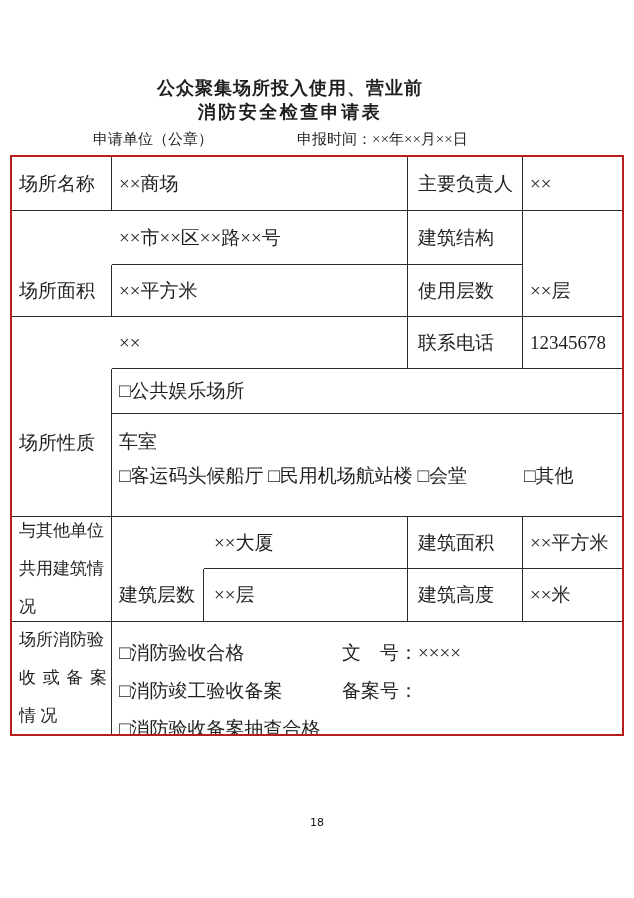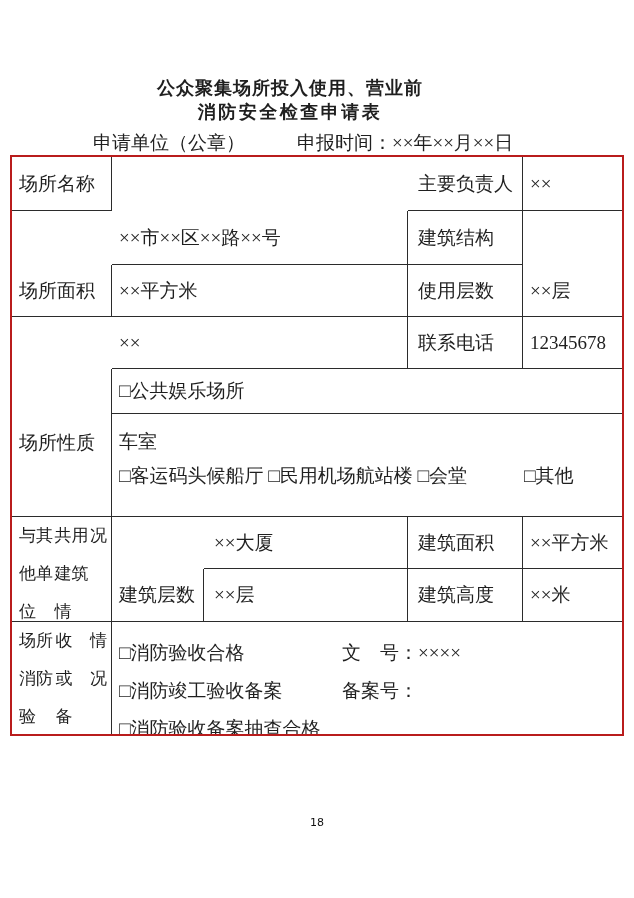--- a/index.html
+++ b/index.html
@@ -14,21 +14,21 @@
   .title1 {
     position: absolute; top: 76px; left: 0; width: 580px;
     text-align: center; font-family: "Liberation Sans", "DejaVu Sans", sans-serif;
     font-weight: 700; font-size: 18px; letter-spacing: 1px;
   }
   .title2 {
     position: absolute; top: 100px; left: 0; width: 580px;
     text-align: center; font-family: "Liberation Sans", "DejaVu Sans", sans-serif;
     font-weight: 700; font-size: 18px; letter-spacing: 2.5px;
   }
-  .subline { position: absolute; top: 130px; left: 0; width: 592px; height: 22px; font-size: 19px; }
+  .subline { position: absolute; top: 130px; left: 0; width: 592px; height: 22px; font-size: 15px; }
   .subline .applicant { position: absolute; left: 93px; top: 0; }
   .subline .declare   { position: absolute; left: 297px; top: 0; }
 
   .tbl {
     position: absolute; left: 10px; top: 155px;
     width: 614px; height: 581px;
     display: grid;
     grid-template-columns: 100px 92px 204px 115px 1fr;
     grid-template-rows: 54px 54px 52px 52px 45px 103px 52px 53px 1fr;
     border: 2px solid #b91c1c;
@@ -40,21 +40,21 @@
     display: flex; align-items: center;
     padding: 0 4px 0 7px;
     overflow: hidden;
   }
   .nbr { border-right: none; }
   .nbb { border-bottom: none; }
   .pl10 { padding-left: 10px; }
   .jlabel { text-align: justify; text-align-last: justify; display: block; }
   .w77 { width: 77px; }
   .w75 { width: 75px; }
-  .col  { flex-direction: row; align-items: stretch; justify-content: center; }
+  .col  { flex-direction: column; align-items: stretch; justify-content: center; }
   .smalllabel { font-size: 17px; line-height: 38px; }
   .nature-par { align-items: flex-start; padding-top: 11px; line-height: 33.5px; display: block; }
   .accept-cell { display: block; padding-top: 12px; line-height: 38px; }
   .accept-cell .opt { display: inline-block; width: 223px; }
   .pagenum {
     position: absolute; top: 816px; left: 0; width: 634px;
     text-align: center; font-family: "DejaVu Sans", sans-serif; font-size: 11px; color:#111;
   }
 </style>
 </head>
@@ -65,20 +65,23 @@
 
 <div class="subline">
   <span class="applicant">申请单位（公章）</span>
   <span class="declare">申报时间：××年××月××日</span>
 </div>
 
 <div class="tbl">
 
   <div class="c" style="grid-area:1/1/2/2">
       <span>场所名称</span>
+    </div>
+  <div class="c" style="grid-area:1/2/2/4">
+      <span>××商场</span>
     </div>
   <div class="c pl10" style="grid-area:1/4/2/5">
       <span>主要负责人</span>
     </div>
   <div class="c nbr" style="grid-area:1/5/2/6">
       <span>××</span>
     </div>
 
   <div class="c" style="grid-area:2/2/3/4">
       <span>××市××区××路××号</span>

